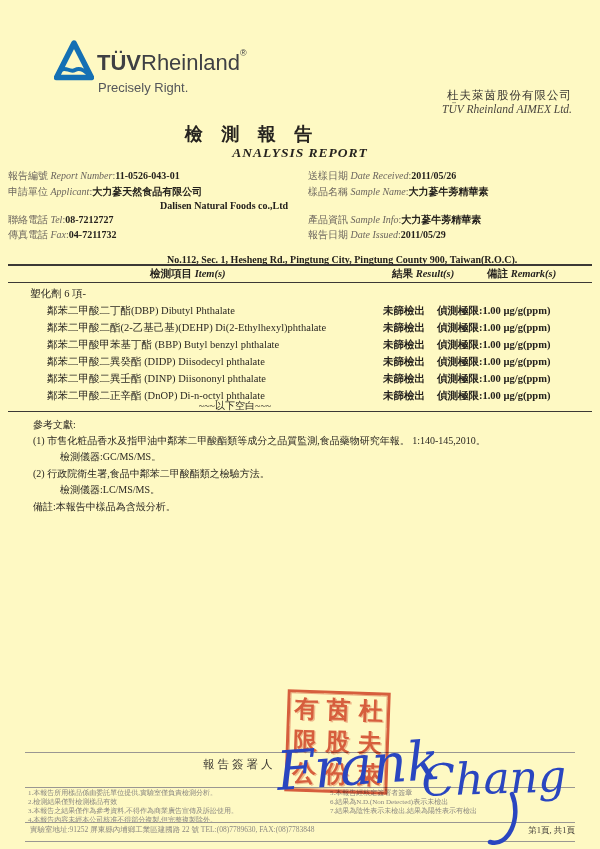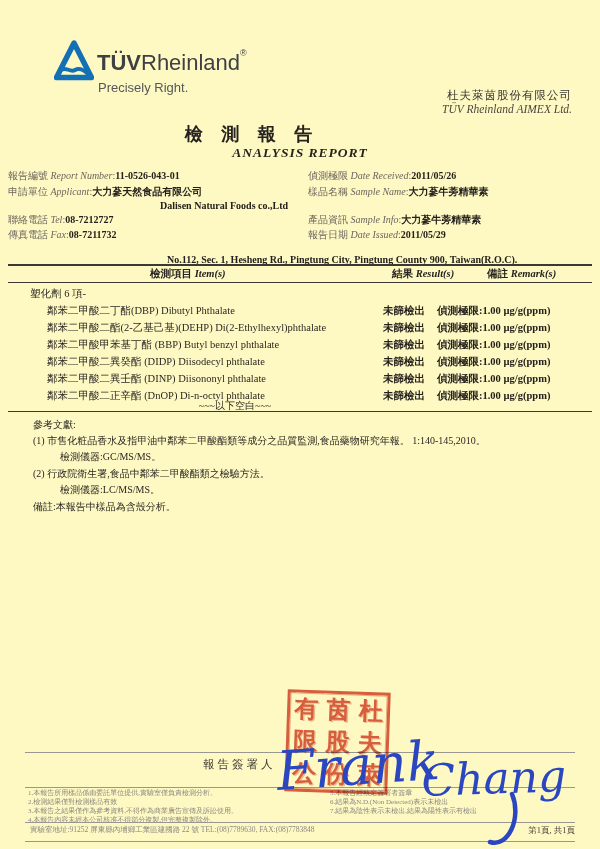--- a/index.html
+++ b/index.html
@@ -78,28 +78,28 @@
   <div class="row" style="left:8px;top:186px;">
     <span class="lbl"><span>申請單位</span> <span class="en">Applicant</span>:</span><span class="val">大力蔘天然食品有限公司</span>
   </div>
   <div class="row" style="left:160px;top:200px;">
     <span class="val">Dalisen Natural Foods co.,Ltd</span>
   </div>
   <div class="row" style="left:8px;top:214px;">
     <span class="lbl"><span>聯絡電話</span> <span class="en">Tel</span>:</span><span class="val">08-7212727</span>
   </div>
   <div class="row" style="left:8px;top:229px;">
-    <span class="lbl"><span>傳真電話</span> <span class="en">Fax</span>:</span><span class="val">08-7211732</span>
+    <span class="lbl"><span>傳真電話</span> <span class="en">Fax</span>:</span><span class="val">04-7211732</span>
   </div>
   <div class="row" style="left:167px;top:254px;">
     <span class="val">No.112, Sec. 1, Hesheng Rd., Pingtung City, Pingtung County 900, Taiwan(R.O.C).</span>
   </div>
 
   <div class="row" style="left:308px;top:170px;">
-    <span class="lbl"><span>偵測極限</span> <span class="en">Date Received</span>:</span><span class="val">2011/05/26</span>
+    <span class="lbl"><span>送樣日期</span> <span class="en">Date Received</span>:</span><span class="val">2011/05/26</span>
   </div>
   <div class="row" style="left:308px;top:186px;">
     <span class="lbl"><span>樣品名稱</span> <span class="en">Sample Name</span>:</span><span class="val">大力蔘牛蒡精華素</span>
   </div>
   <div class="row" style="left:308px;top:214px;">
     <span class="lbl"><span>產品資訊</span> <span class="en">Sample Info</span>:</span><span class="val">大力蔘牛蒡精華素</span>
   </div>
   <div class="row" style="left:308px;top:229px;">
     <span class="lbl"><span>報告日期</span> <span class="en">Date Issued</span>:</span><span class="val">2011/05/29</span>
   </div>

